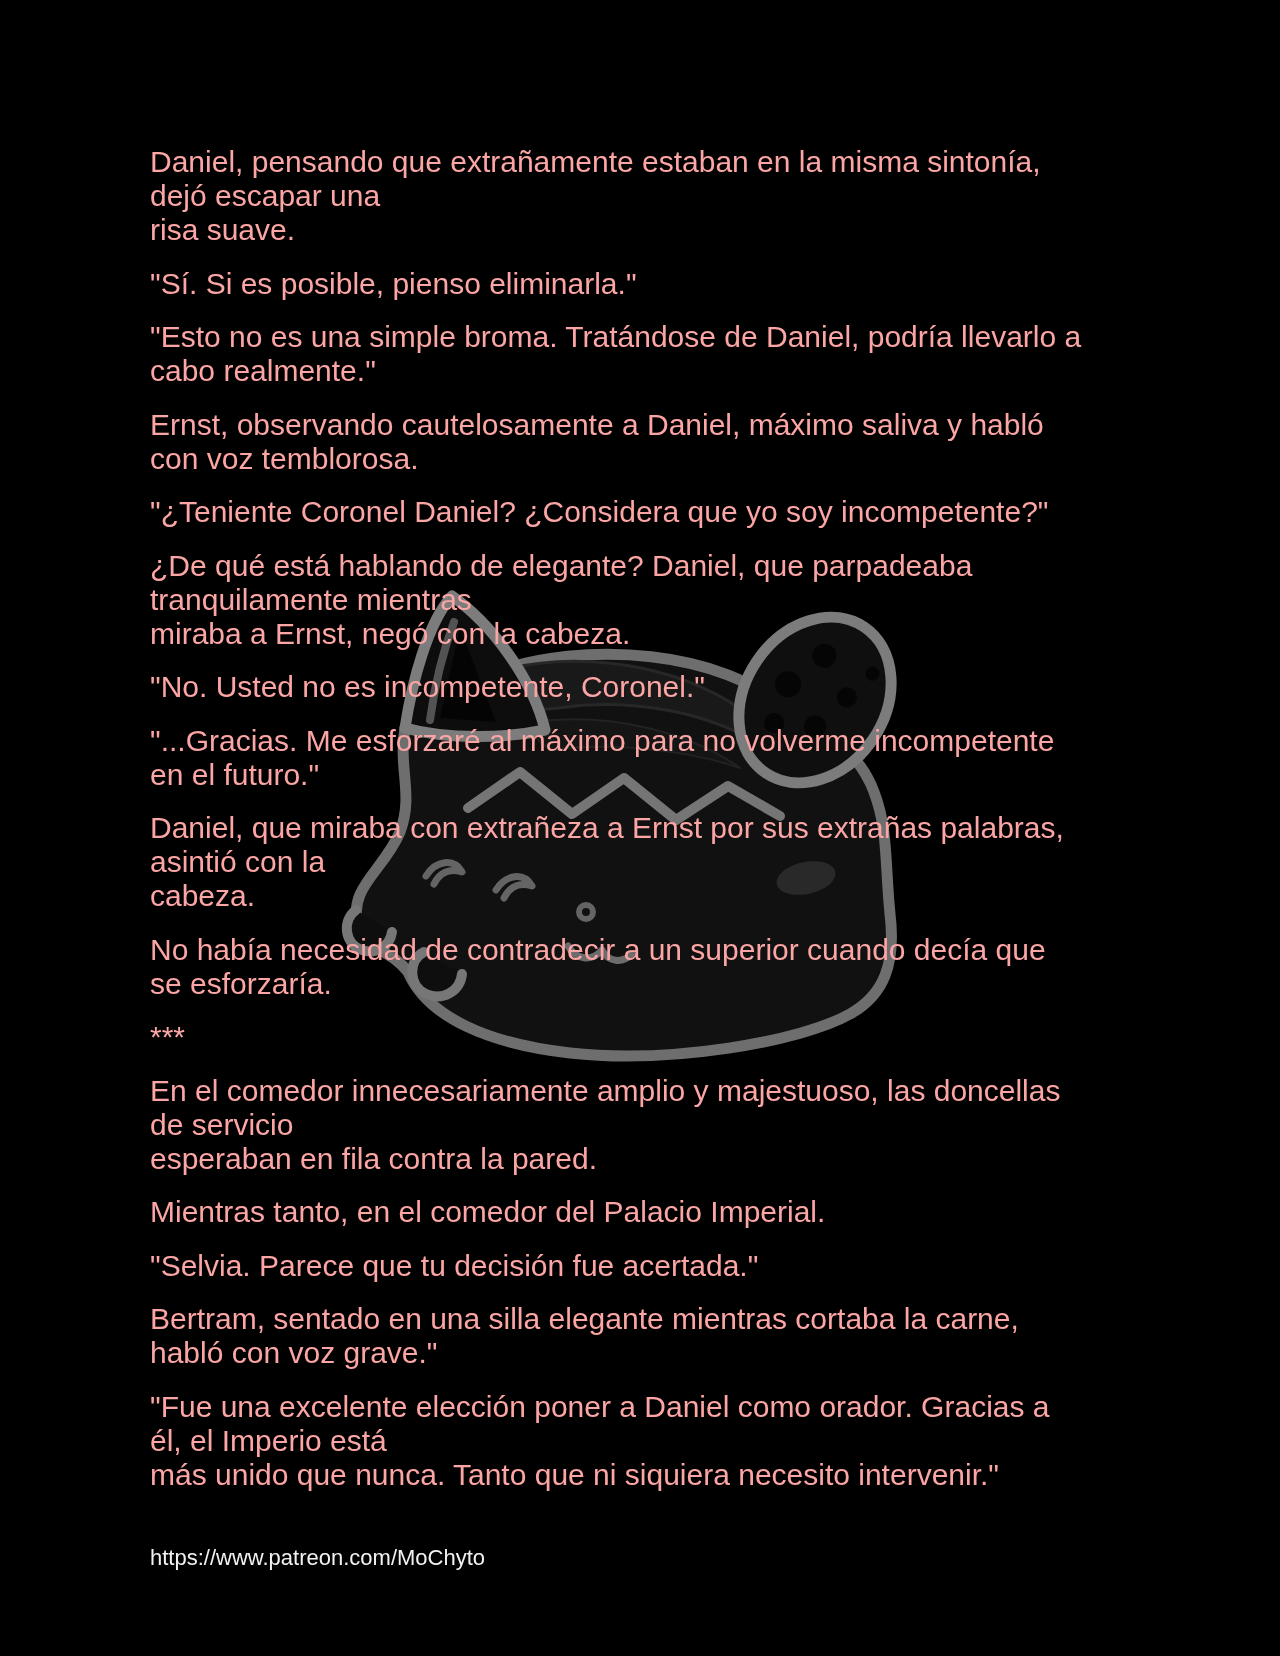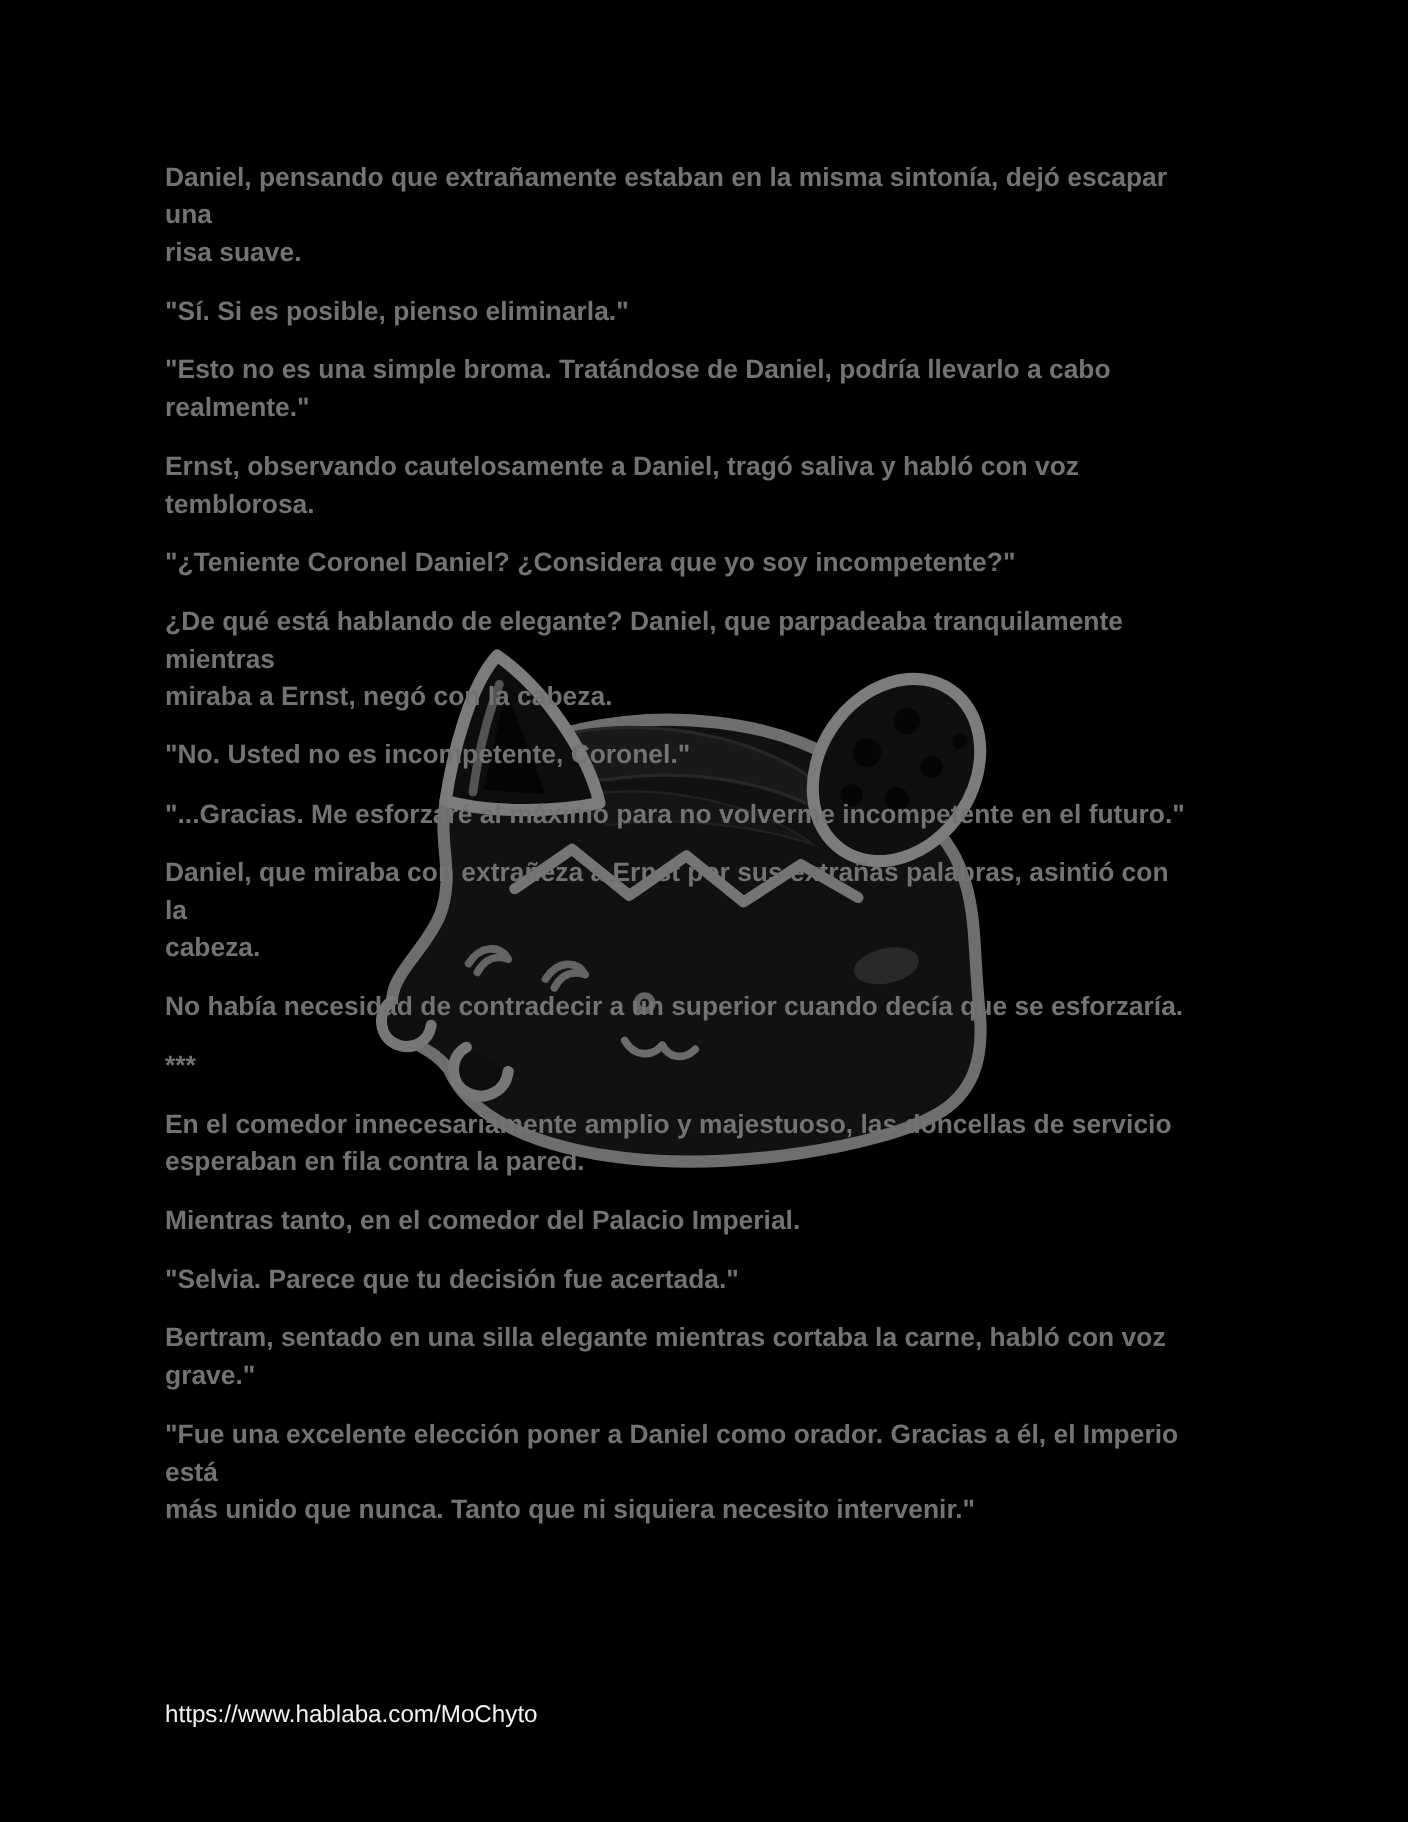--- a/index.html
+++ b/index.html
@@ -17,25 +17,24 @@
     top: 580px;
     width: 584px;
     height: 484px;
     z-index: 0;
   }
   .content {
     position: absolute;
     left: 150px;
     top: 145px;
     width: 934px;
-    color: #737373;
-    font-size: 24px;
+    color: #fca5a5;
+    font-size: 30px;
     line-height: 34px;
     z-index: 1;
-    font-weight: bold;
   }
   .para {
     margin: 0 0 19.5px 0;
     white-space: pre-line;
   }
   .footer {
     position: absolute;
     left: 150px;
     top: 1541px;
     z-index: 1;
@@ -101,21 +100,21 @@
 
       <p class="para">Daniel, pensando que extrañamente estaban en la misma sintonía, dejó escapar una
 risa suave.</p>
 
       <p class="para">"Sí. Si es posible, pienso eliminarla."</p>
 
 
 
       <p class="para">"Esto no es una simple broma. Tratándose de Daniel, podría llevarlo a cabo realmente."</p>
 
-      <p class="para">Ernst, observando cautelosamente a Daniel, tragó saliva y habló con voz temblorosa.</p>
+      <p class="para">Ernst, observando cautelosamente a Daniel, máximo saliva y habló con voz temblorosa.</p>
 
       <p class="para">"¿Teniente Coronel Daniel? ¿Considera que yo soy incompetente?"</p>
 
       <p class="para">¿De qué está hablando de elegante? Daniel, que parpadeaba tranquilamente mientras
 miraba a Ernst, negó con la cabeza.</p>
 
       <p class="para">"No. Usted no es incompetente, Coronel."</p>
 
 
       <p class="para">"...Gracias. Me esforzaré al máximo para no volverme incompetente en el futuro."</p>
@@ -136,14 +135,14 @@
       <p class="para">"Selvia. Parece que tu decisión fue acertada."</p>
 
       <p class="para">Bertram, sentado en una silla elegante mientras cortaba la carne, habló con voz grave."</p>
 
       <p class="para">"Fue una excelente elección poner a Daniel como orador. Gracias a él, el Imperio está
 más unido que nunca. Tanto que ni siquiera necesito intervenir."</p>
     </div>
 </section>
 
 <footer class="footer">
-  <span class="url">https://www.hablaba.com/MoChyto</span>
+  <span class="url">https://www.patreon.com/MoChyto</span>
 </footer>
 
 </body></html>

